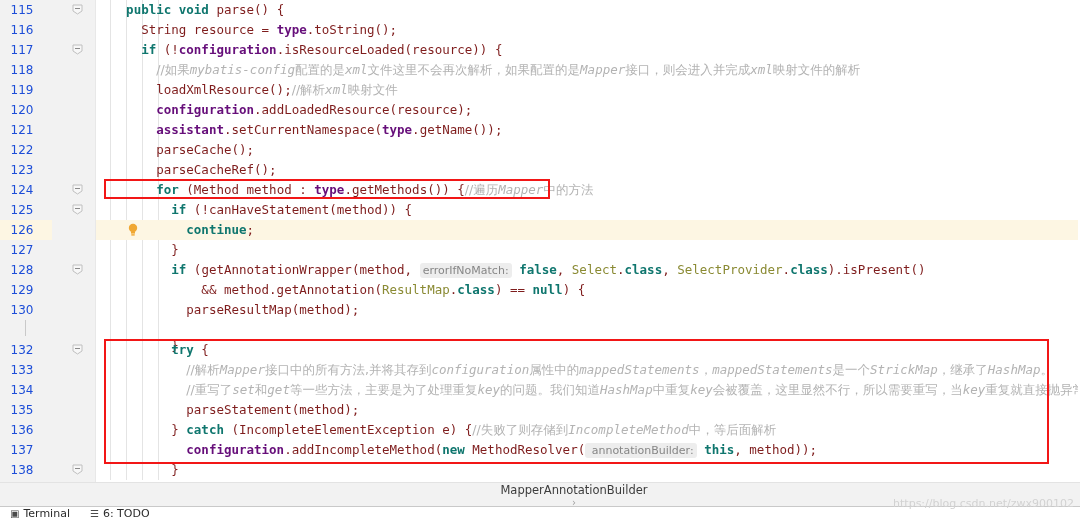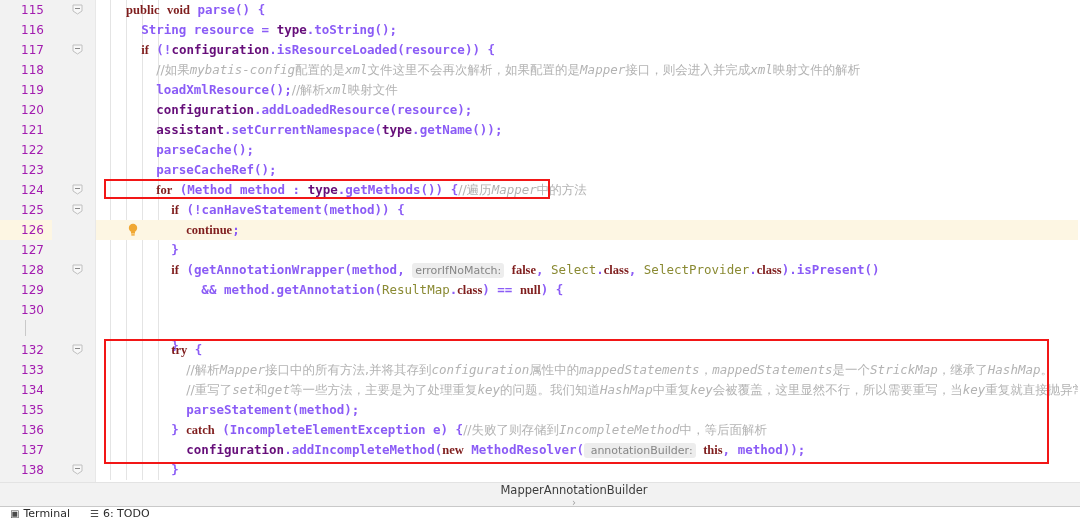--- a/index.html
+++ b/index.html
@@ -35,23 +35,23 @@
     font-size: 12.5px;
   }
   .row.hl { background: #fdf6e3; }
   .row.hl .gutter-num { background: #fdf6e3; }
 
   .gutter-num {
     position: absolute;
     left: 0; top: 0;
     width: 52px;
     height: 20px;
-    text-align: right;
+    text-align: center;
     padding-right: 8px;
-    color: #a21caf;
+    color: #1d4ed8;
     font-family: "DejaVu Sans", sans-serif;
     font-size: 12px;
     background: #f2f2f2;
   }
 
   .gutter-icons {
     position: absolute;
     left: 52px; top: 0;
     width: 44px; height: 20px;
     background: #f2f2f2;
@@ -106,24 +106,24 @@
 
   
   .iguide {
     position: absolute;
     width: 1px;
     background: #e4e4e4;
     z-index: 1;
   }
 
   
-  .kw      { color: #7f1d1d; font-weight: bold; font-family: Liberation Serif, serif; }
+  .kw      { color: #0f766e; font-weight: bold; }
   .fld     { color: #660e7a; font-weight: bold; }
   .cls     { color: #8a8a33; }
-  .plain   { color: #8b5cf6; font-weight: bold; }
+  .plain   { color: #7f1d1d; }
   .cmt     { color: #b3b3b3; font-style: italic; }
   .cmt-cn  { color: #b3b3b3; font-style: normal; font-family: "DejaVu Sans", sans-serif; text-align: right; }
   .hint {
     color: #868686;
     background: #ededed;
     border-radius: 3px;
     padding: 1px 3px;
     font-family: "DejaVu Sans", sans-serif;
     font-size: 11px;
     font-style: normal;
@@ -237,21 +237,21 @@
                 <circle cx="6" cy="5" r="4.2" fill="#f0a732"></circle>
                 <rect x="4" y="9" width="4" height="1.6" fill="#f0a732"></rect>
                 <rect x="4.3" y="11.2" width="3.4" height="1.4" fill="#f0a732"></rect>
               </svg></span></div><div class="code"><span class="plain">            </span><span class="kw">continue</span><span class="plain">;</span></div></div>
         <div class="row" style="top: 240px; position: absolute; left: 0px; width: 1080px;"><div class="gutter-num">127</div><div class="gutter-icons"></div><div class="code"><span class="plain">          }</span></div></div>
         <div class="row" style="top: 260px; position: absolute; left: 0px; width: 1043px;"><div class="gutter-num">128</div><div class="gutter-icons"><span class="fold"><svg width="11" height="11" viewBox="0 0 11 11">
                 <path d="M1 1 h9 v6 l-4.5 3 L1 7 z" fill="#f7f7f7" stroke="#c0c0c0" stroke-width="1"></path>
                 <line x1="3" y1="4.5" x2="8" y2="4.5" stroke="#8a8a8a" stroke-width="1"></line>
               </svg></span></div><div class="code"><span class="plain">          </span><span class="kw">if</span><span class="plain"> (getAnnotationWrapper(method, </span><span class="hint">errorIfNoMatch:</span><span class="plain"> </span><span class="kw">false</span><span class="plain">, </span><span class="cls">Select</span><span class="plain">.</span><span class="kw">class</span><span class="plain">, </span><span class="cls">SelectProvider</span><span class="plain">.</span><span class="kw">class</span><span class="plain">).isPresent()</span></div></div>
         <div class="row" style="top: 280px; position: absolute; left: 0px; width: 1080px;"><div class="gutter-num">129</div><div class="gutter-icons"></div><div class="code"><span class="plain">              &amp;&amp; method.getAnnotation(</span><span class="cls">ResultMap</span><span class="plain">.</span><span class="kw">class</span><span class="plain">) == </span><span class="kw">null</span><span class="plain">) {</span></div></div>
-        <div class="row" style="top: 300px; position: absolute; left: 0px; width: 1080px;"><div class="gutter-num">130</div><div class="gutter-icons"></div></div>
+        <div class="row" style="top: 300px; position: absolute; left: 0px; width: 1080px;"><div class="gutter-num">130</div><div class="gutter-icons"></div><div class="code"><span class="plain">            parseResultMap(method);</span></div></div>
         <div class="row" style="top: 336px; position: absolute; left: 0px; width: 1080px;"><div class="gutter-num">131</div><div class="gutter-icons"></div><div class="code"><span class="plain">          }</span></div></div>
         <div class="row" style="top: 340px; position: absolute; left: 0px; width: 1080px;"><div class="gutter-num">132</div><div class="gutter-icons"><span class="fold"><svg width="11" height="11" viewBox="0 0 11 11">
                 <path d="M1 1 h9 v6 l-4.5 3 L1 7 z" fill="#f7f7f7" stroke="#c0c0c0" stroke-width="1"></path>
                 <line x1="3" y1="4.5" x2="8" y2="4.5" stroke="#8a8a8a" stroke-width="1"></line>
               </svg></span></div><div class="code"><span class="plain">          </span><span class="kw">try</span><span class="plain"> {</span></div></div>
         <div class="row" style="top: 360px; position: absolute; left: 0px; width: 1080px;"><div class="gutter-num">133</div><div class="gutter-icons"></div><div class="code"><span class="plain">            </span><span class="cmt-cn">//解析</span><span class="cmt">Mapper</span><span class="cmt-cn">接口中的所有方法,并将其存到</span><span class="cmt">configuration</span><span class="cmt-cn">属性中的</span><span class="cmt">mappedStatements</span><span class="cmt-cn">，</span><span class="cmt">mappedStatements</span><span class="cmt-cn">是一个</span><span class="cmt">StrickMap</span><span class="cmt-cn">，继承了</span><span class="cmt">HashMap</span><span class="cmt-cn">。</span></div></div>
         <div class="row" style="top: 380px; position: absolute; left: 0px; width: 1080px;"><div class="gutter-num">134</div><div class="gutter-icons"></div><div class="code"><span class="plain">            </span><span class="cmt-cn">//重写了</span><span class="cmt">set</span><span class="cmt-cn">和</span><span class="cmt">get</span><span class="cmt-cn">等一些方法，主要是为了处理重复</span><span class="cmt">key</span><span class="cmt-cn">的问题。我们知道</span><span class="cmt">HashMap</span><span class="cmt-cn">中重复</span><span class="cmt">key</span><span class="cmt-cn">会被覆盖，这里显然不行，所以需要重写，当</span><span class="cmt">key</span><span class="cmt-cn">重复就直接抛异常</span></div></div>
         <div class="row" style="top: 400px; position: absolute; left: 0px; width: 1080px;"><div class="gutter-num">135</div><div class="gutter-icons"></div><div class="code"><span class="plain">            parseStatement(method);</span></div></div>
         <div class="row" style="top: 420px; position: absolute; left: 0px; width: 1080px;"><div class="gutter-num">136</div><div class="gutter-icons"></div><div class="code"><span class="plain">          } </span><span class="kw">catch</span><span class="plain"> (IncompleteElementException e) {</span><span class="cmt-cn">//失败了则存储到</span><span class="cmt">IncompleteMethod</span><span class="cmt-cn">中，等后面解析</span></div></div>
         <div class="row" style="top: 440px; position: absolute; left: 0px; width: 1080px;"><div class="gutter-num">137</div><div class="gutter-icons"></div><div class="code"><span class="plain">            </span><span class="fld">configuration</span><span class="plain">.addIncompleteMethod(</span><span class="kw">new</span><span class="plain"> MethodResolver(</span><span class="hint"> annotationBuilder:</span><span class="plain"> </span><span class="kw">this</span><span class="plain">, method));</span></div></div>
@@ -281,14 +281,15 @@
     <div class="tool-item">
       <span class="glyph">▣</span>
       <span>Terminal</span>
     </div>
     <div class="tool-item">
       <span class="glyph">☰</span>
       <span>6: TODO</span>
     </div>
   </div>
 
+  <div id="watermark">https://blog.csdn.net/zwx900102</div>
 
 </div>
 
 </body></html>

